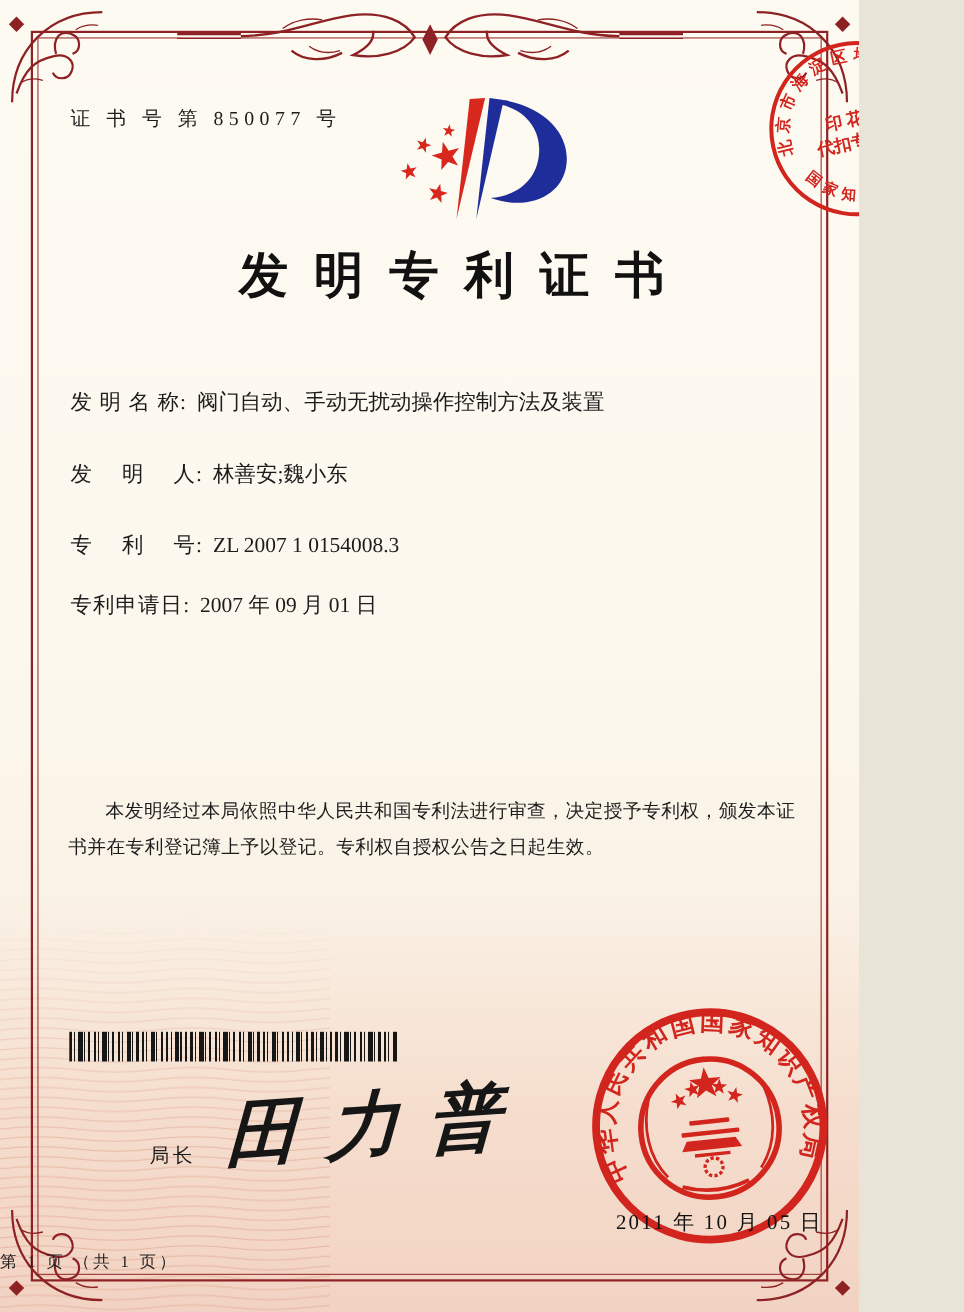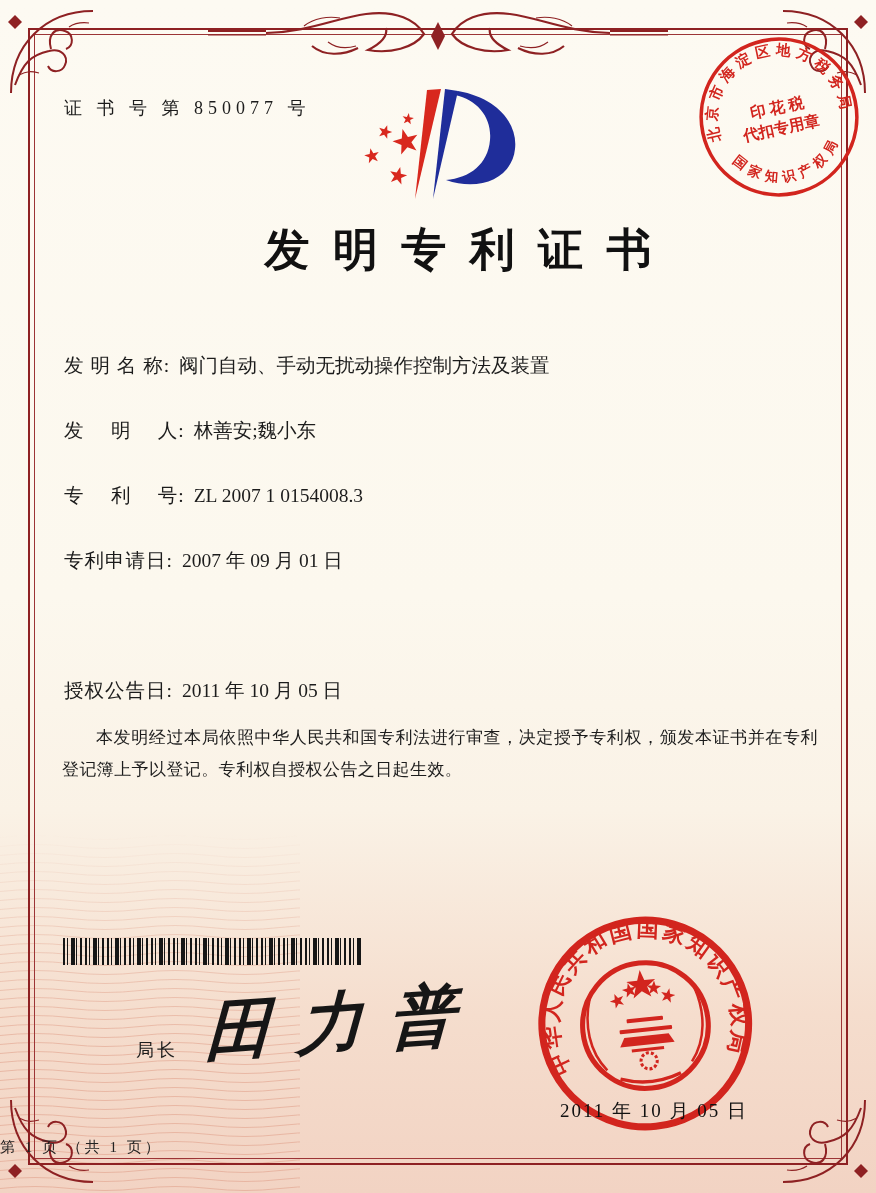--- a/index.html
+++ b/index.html
@@ -1,17 +1,17 @@
 <!DOCTYPE html>
 <html><head>
 <meta charset="utf-8">
 <style>
   * { margin:0; padding:0; box-sizing:border-box; }
   body { width:876px; height:1193px; font-family:"Liberation Serif", serif; background:#e9e4d8; }
-  .page { position:relative; width:876px; height:1193px; overflow:hidden;
+  .page { position:relative; width:781px; height:1193px; overflow:hidden;
     background:linear-gradient(180deg,#fdfaf2 0%,#fcf8ee 50%,#faf2e6 68%,#f5ddcd 85%,#f2d3c3 100%); }
 
   
   .waves { position:absolute; left:0; right:0; bottom:0; height:360px; z-index:0;
     -webkit-mask-image:linear-gradient(to bottom, transparent 0, rgba(0,0,0,.65) 30%, #000 60%);
             mask-image:linear-gradient(to bottom, transparent 0, rgba(0,0,0,.65) 30%, #000 60%); }
 
   
   .frame-outer { position:absolute; inset:28px; border:2.5px solid #8e2123; z-index:1; }
   .frame-inner { position:absolute; inset:34px; border:1px solid #9c3436; z-index:1; }
@@ -27,21 +27,21 @@
   .cert-no { position:absolute; top:96px; left:64px; font-size:18px; letter-spacing:5px; }
   .logo { position:absolute; top:78px; left:328px; }
   .tax-seal { position:absolute; top:34px; left:696px; transform:rotate(-12deg); }
 
   .title { position:absolute; top:220px; left:0; right:0; text-align:center;
     font-size:45px; font-weight:bold; letter-spacing:0.52em; text-indent:0.52em; color:#111;margin-left:40px; }
 
   .field { position:absolute; left:64px; right:50px; font-size:19.5px; white-space:nowrap; }
   .field .lbl { letter-spacing:1px; }
   .field .val { margin-left:9px; }
-  .f0{top:352px} .f1{top:417px} .f2{top:482px} .f3{top:547px} .f4{top:612px} .f5{top:677px}
+  .f0{top:352px} .f1{top:417px} .f2{top:482px} .f3{top:536px} .f4{top:612px} .f5{top:677px}
 
   .paras { position:absolute; top:722px; left:62px; right:58px; font-size:17px;
     line-height:31.5px; text-align:justify; letter-spacing:0.4px; }
   .paras p { text-indent:2em; }
 
   .barcode { position:absolute; top:938px; left:63px; width:298px; height:27px;
     background:repeating-linear-gradient(90deg,
       #161616 0 2px, transparent 2px 4px,
       #161616 4px 5px, transparent 5px 8px,
       #161616 8px 12px, transparent 12px 13px,
@@ -185,23 +185,20 @@
       <span class="lbl">发　 明　 人:</span><span class="val">林善安;魏小东</span>
     </div>
     <div class="field f0">
       <span class="lbl">发 明 名 称:</span><span class="val">阀门自动、手动无扰动操作控制方法及装置</span>
     </div>
     <div class="field f2">
       <span class="lbl">专　 利　 号:</span><span class="val">ZL 2007 1 0154008.3</span>
     </div>
     <div class="field f3">
       <span class="lbl">专利申请日:</span><span class="val">2007 年 09 月 01 日</span>
-    </div>
-    <div class="field f5">
-      <span class="lbl">授权公告日:</span><span class="val">2011 年 10 月 05 日</span>
     </div>
 
     <div class="paras">
       <p>本发明经过本局依照中华人民共和国专利法进行审查，决定授予专利权，颁发本证书并在专利登记簿上予以登记。专利权自授权公告之日起生效。</p>
     </div>
 
     <div class="barcode"></div>
 
     <div class="sig-title">局长</div>
     <div class="sig-name">田力普</div>

